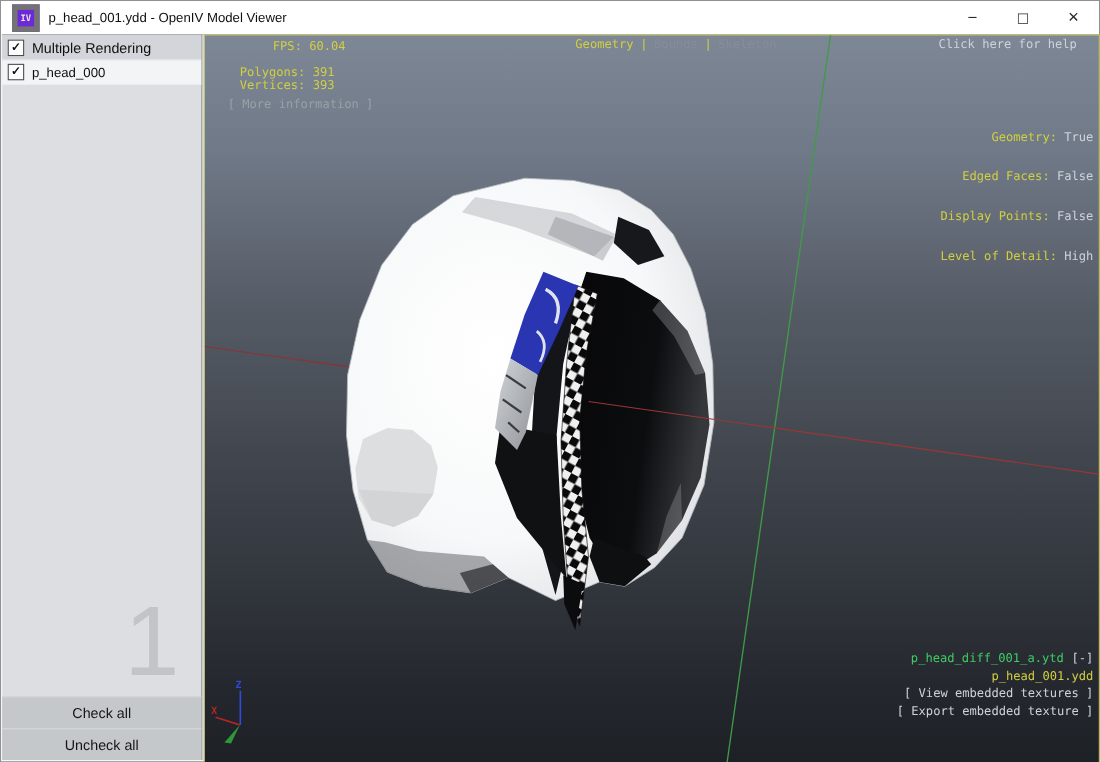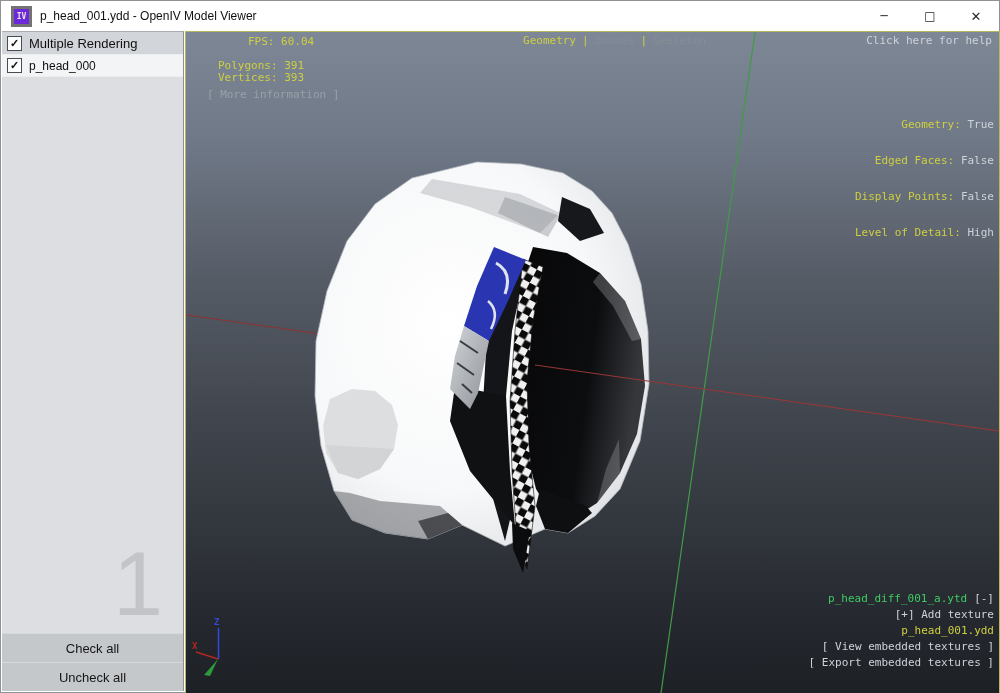--- a/index.html
+++ b/index.html
@@ -4,21 +4,21 @@
 <style>
   html,body{margin:0;padding:0;}
   body{
     width:1000px;height:693px;position:relative;overflow:hidden;
     font-family:"Liberation Sans",sans-serif;background:#fff;
   }
   .window{position:absolute;inset:0;border:1px solid #8f9295;box-sizing:border-box;background:#fff;}
 
   
   .titlebar{position:absolute;left:0;top:0;right:0;height:30px;background:#fff;display:flex;align-items:center;}
-  .app-icon{width:15px;height:15px;margin-left:10px;background:#6d28d9;border:3px solid #737373;
+  .app-icon{width:15px;height:15px;margin-left:10px;background:#6d28d9;border:5px solid #737373;
     color:#e8e6df;font-size:8px;font-weight:bold;display:flex;align-items:center;justify-content:center;
     font-family:"DejaVu Sans Mono",monospace;}
   .title-text{margin-left:8px;font-size:12px;color:#101010;}
   .tb-spacer{flex:1;}
   .win-btn{width:46px;height:30px;display:flex;align-items:center;justify-content:center;
     font-size:12px;color:#2a2a2a;font-family:"DejaVu Sans",sans-serif;cursor:default;}
   .win-btn.close{font-size:13px;}
 
   
   .sidebar{position:absolute;left:1px;top:30px;width:182px;bottom:1px;background:#dcdee1;
@@ -157,30 +157,29 @@
 
     <div class="vp-abs yellow" style="left:62px;top:3px;">FPS: 60.04</div>
     <div class="vp-abs yellow" style="left:32px;top:27px;">Polygons: 391</div>
     <div class="vp-abs yellow" style="left:32px;top:39px;">Vertices: 393</div>
     <div class="vp-abs grayinfo" style="left:21px;top:56px;">[ More information ]</div>
 
     <div class="vp-tabs">
       <span class="tab active">Geometry</span><span class="sep">|</span><span class="tab">Bounds</span><span class="sep">|</span><span class="tab">Skeleton</span>
     </div>
 
-    <div class="vp-abs valtext vp-line" style="right:7px;top:3px;">Click here for help</div>
+    <div class="vp-abs valtext vp-line" style="right:20px;top:3px;">Click here for help</div>
     <div class="vp-abs vp-line" style="right:5px;top:63px;">
       <div><span class="yellow">Geometry:</span><span class="valtext"> </span><span class="valtext">True</span></div>
       <div><span class="yellow">Edged Faces:</span><span class="valtext"> </span><span class="valtext">False</span></div>
       <div><span class="yellow">Display Points:</span><span class="valtext"> </span><span class="valtext">False</span></div>
       <div><span class="yellow">Level of Detail:</span><span class="valtext"> </span><span class="valtext">High</span></div>
     </div>
 
     <div class="tex-block">
       <div><span class="green">p_head_diff_001_a.ytd</span><span class="valtext rm">[-]</span></div>
-      <div class="valtext">[+] Add texture</div>
       <div class="yellow">p_head_001.ydd</div>
       <div class="valtext">[ View embedded textures ]</div>
-      <div class="valtext">[ Export embedded textures ]</div>
+      <div class="valtext">[ Export embedded texture ]</div>
     </div>
 
   </div>
 </div>
 
 </body></html>

